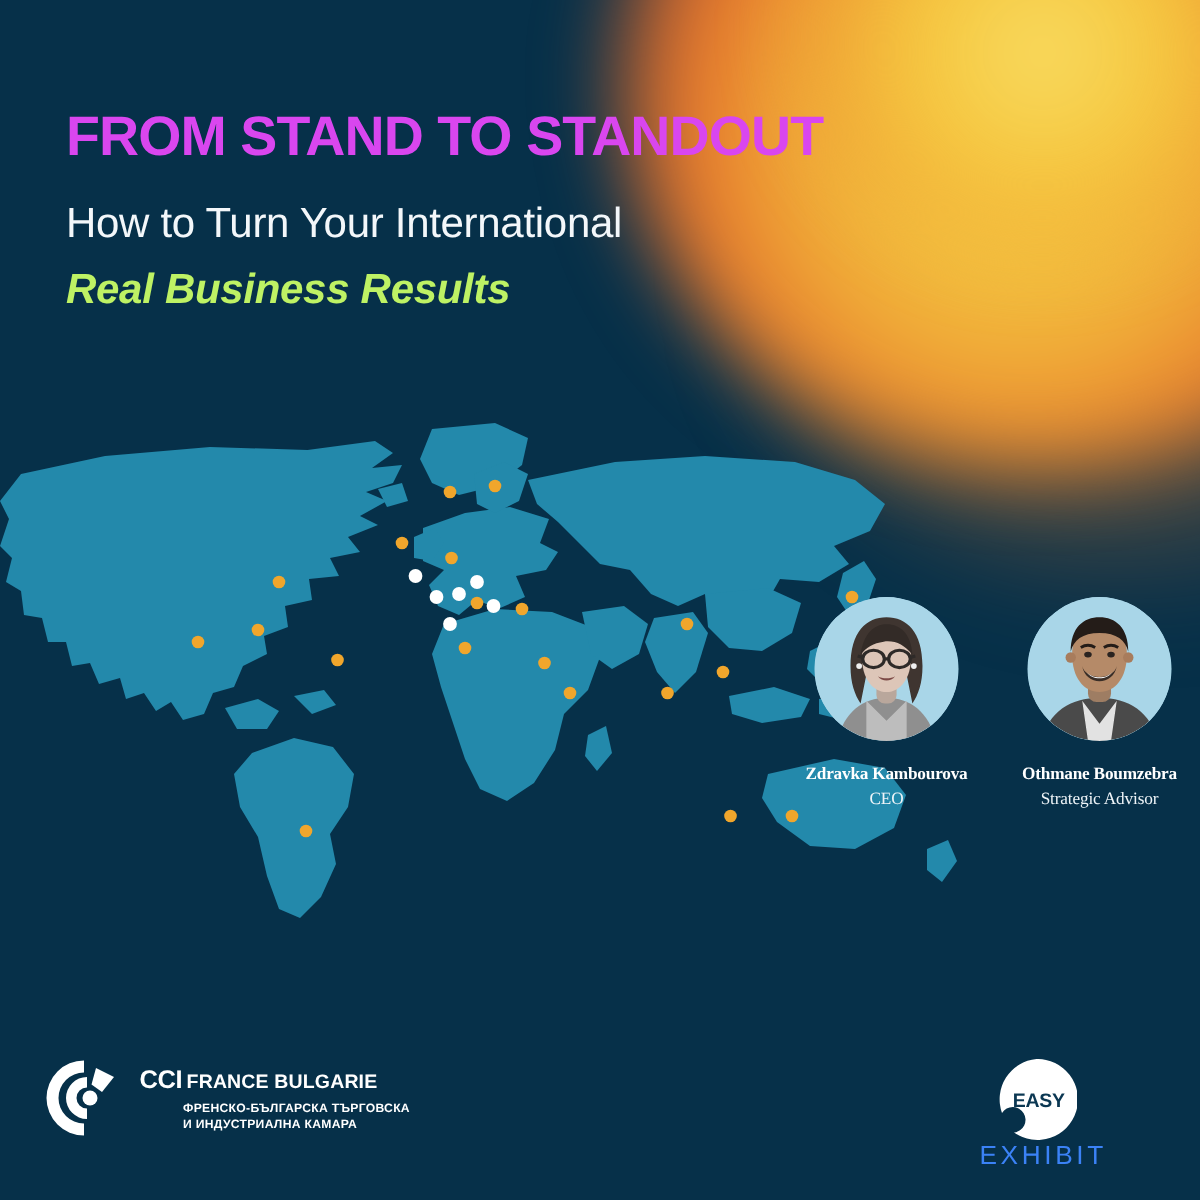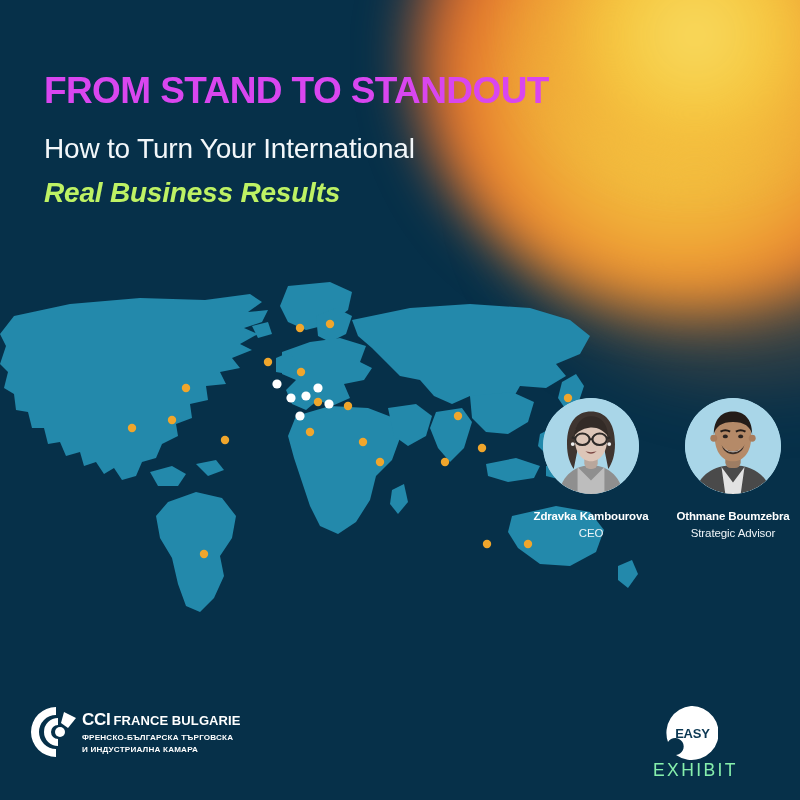--- a/index.html
+++ b/index.html
@@ -117,20 +117,21 @@
     position: absolute;
     left: 528px;
     top: 398px;
     width: 268px;
     display: flex;
     justify-content: space-between;
   }
   .speaker {
     width: 126px;
     text-align: center;
+    font-family: Liberation Serif, serif;
   }
   .speaker-photo {
     width: 96px;
     height: 96px;
     margin: 0 auto;
     border-radius: 50%;
     overflow: hidden;
     background: #a9d6e8;
     position: relative;
   }
@@ -151,20 +152,21 @@
     letter-spacing: -0.1px;
     line-height: 1.25;
   }
   
   .cci-logo {
     position: absolute;
     left: 30px;
     top: 706px;
     display: flex;
     align-items: center;
+    gap: 11px;
   }
   .cci-mark { width: 52px; height: 52px; flex: none; }
   .cci-mark svg { display: block; width: 100%; height: 100%; }
   .cci-text { padding-top: 2px; }
   .cci-line1 {
     color: #ffffff;
     line-height: 1;
     white-space: nowrap;
   }
   .cci-abbrev {
@@ -178,20 +180,21 @@
     letter-spacing: 0.1px;
     margin-left: 3px;
   }
   .cci-line2, .cci-line3 {
     color: #ffffff;
     font-size: 8.1px;
     font-weight: 700;
     letter-spacing: 0.2px;
     line-height: 1.42;
     white-space: nowrap;
+    margin-left: 29px;
   }
   .cci-line2 { margin-top: 4px; }
   .easy-logo {
     position: absolute;
     left: 645px;
     top: 706px;
     display: flex;
     align-items: center;
     height: 54px;
     flex-direction: column;
@@ -213,21 +216,21 @@
     align-items: center;
     justify-content: center;
     color: #0b3752;
     font-size: 13px;
     font-weight: 700;
     letter-spacing: -0.2px;
     padding-left: 2px;
     box-sizing: border-box;
   }
   .easy-word {
-    color: #86efac;
+    color: #3b82f6;
     font-size: 17.5px;
     font-weight: 400;
     letter-spacing: 2.4px;
     margin-left: 8px;
   }
 </style>
 </head>
 <body>
 
 <div id="poster">

